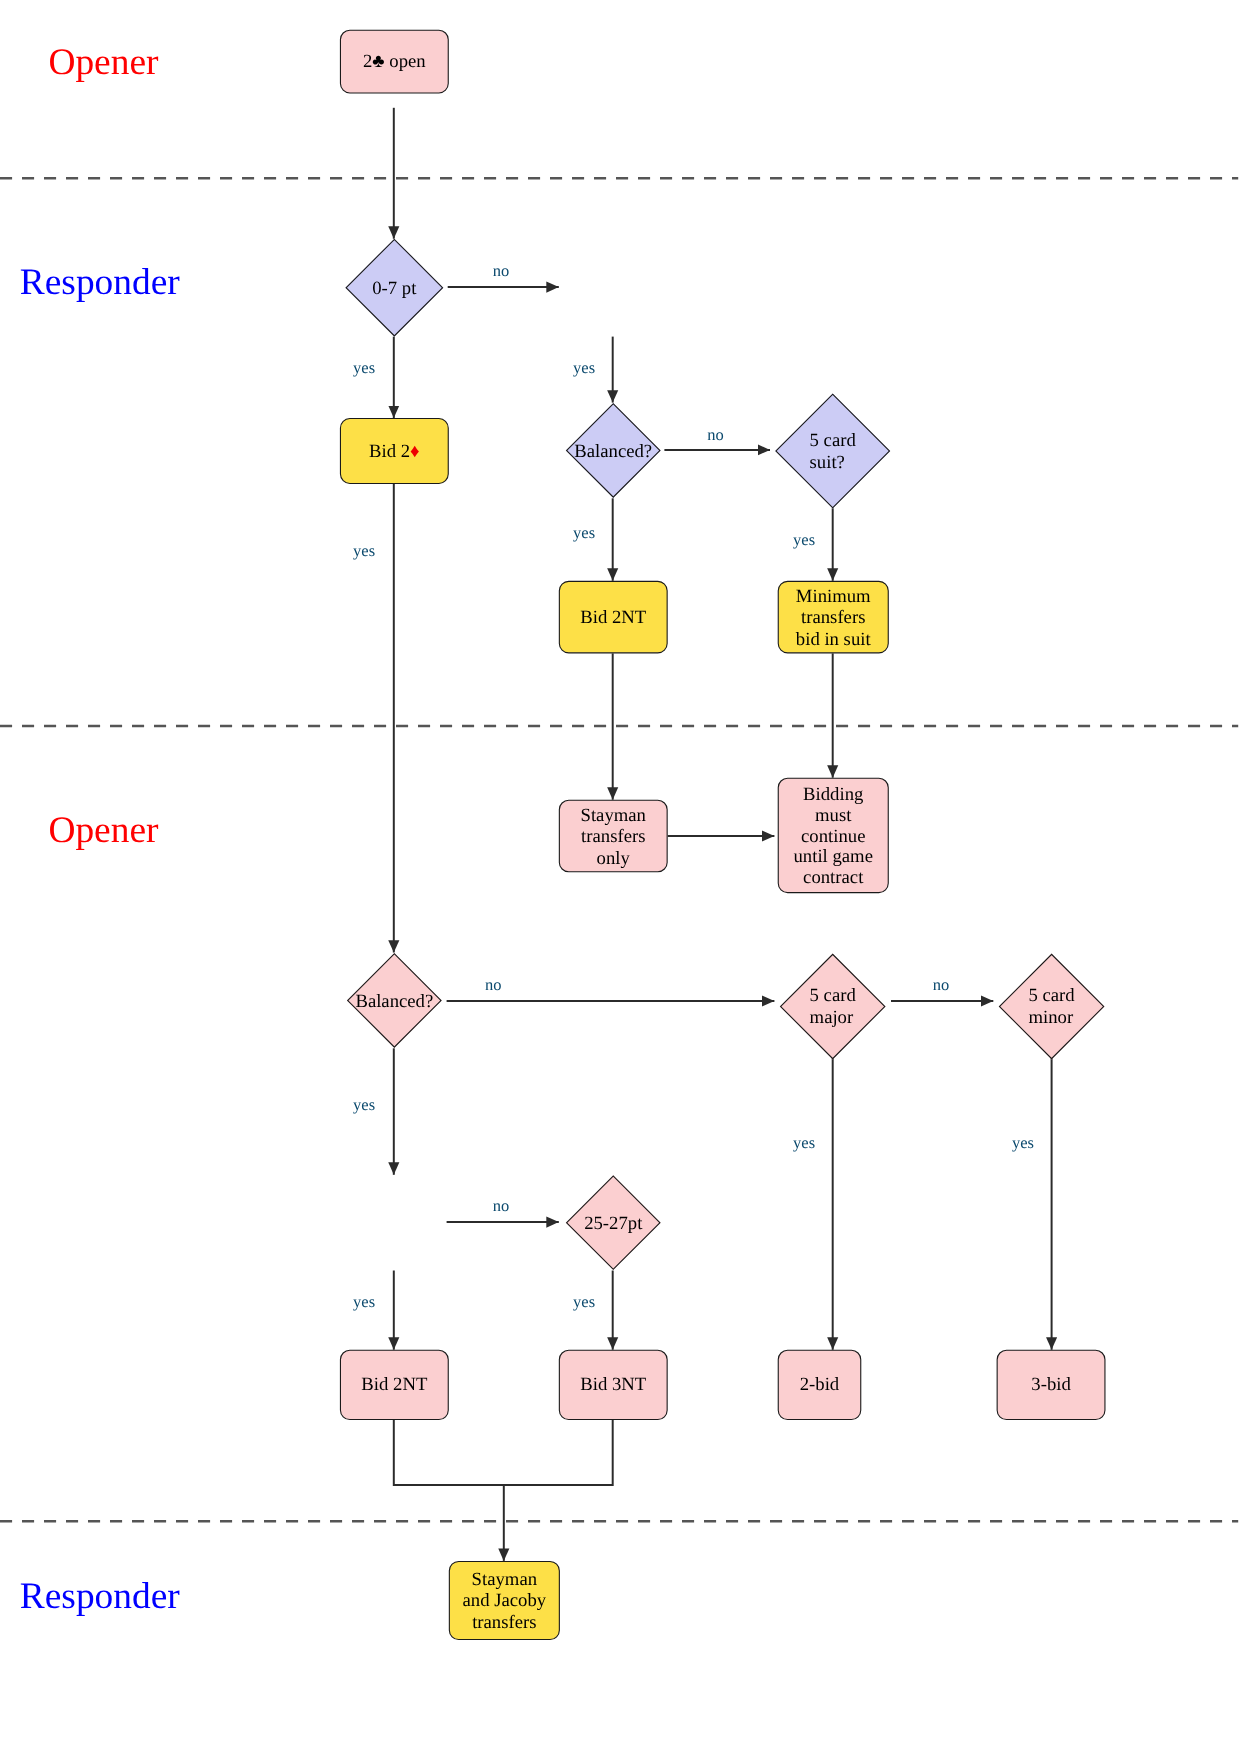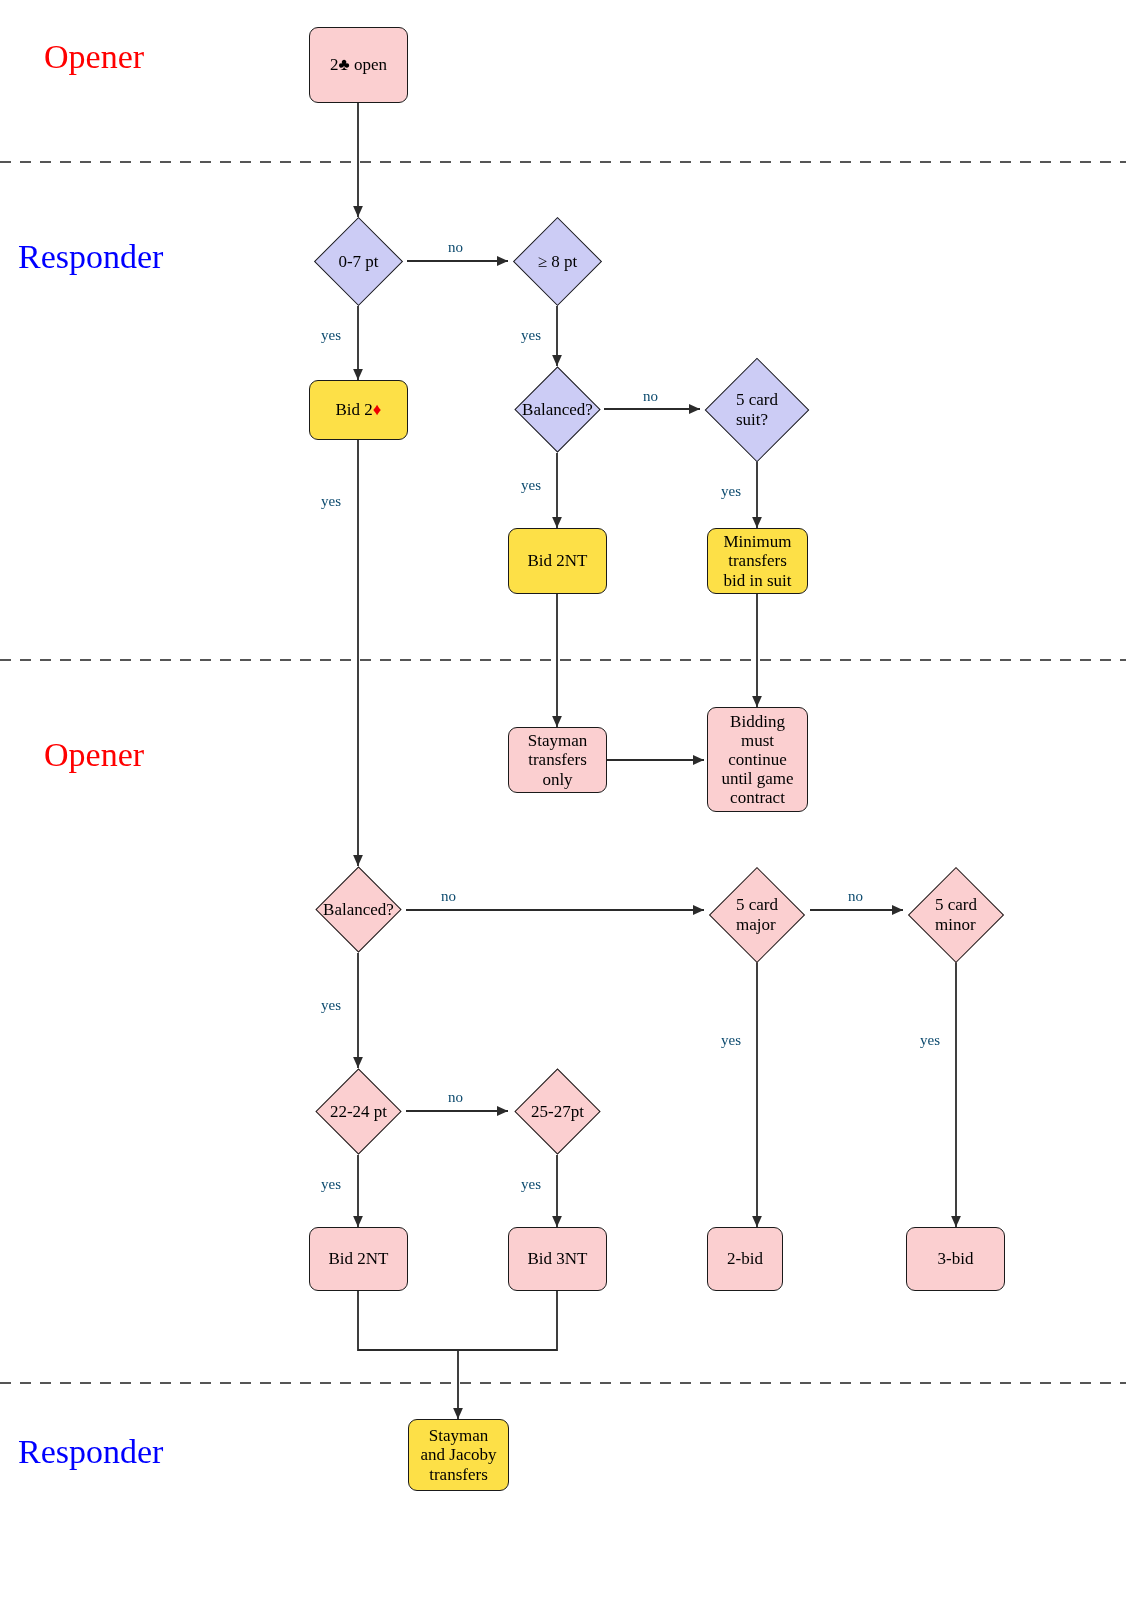--- a/index.html
+++ b/index.html
@@ -160,33 +160,29 @@
     <g stroke="#2b2b2b" stroke-width="1.8" fill="none">
       <path d="M 358 1291 L 358 1350 L 557 1350 L 557 1291"></path>
     </g>
   </svg>
 
   <div class="role-label role-opener" style="left:44px; top:40px;">Opener</div>
   <div class="role-label role-responder" style="left:18px; top:240px;">Responder</div>
   <div class="role-label role-opener" style="left:44px; top:738px;">Opener</div>
   <div class="role-label role-responder" style="left:18px; top:1435px;">Responder</div>
 
-  <div class="node box pink" style="left:309px; top:27px; width:99px; height:76px;">
+  <div class="node box pink" style="left:309px; top:27px; width:99px; height:58px;">
     <span class="nowrap">2<span class="suit-club">♣</span> open</span>
   </div>
 
   <div class="diamond-wrap" style="left:309px; top:217px; width:99px; height:89px;">
     <div class="diamond-shape blue" style="width:63px; height:63px; margin-left:-31.5px; margin-top:-31.5px; transform:rotate(45deg);"></div>
     <span class="diamond-label">0-7 pt</span>
   </div>
 
-  <div class="diamond-wrap" style="left:508px; top:217px; width:99px; height:89px;">
-    <div class="diamond-shape blue" style="width:63px; height:63px; margin-left:-31.5px; margin-top:-31.5px; transform:rotate(45deg);"></div>
-    <span class="diamond-label">≥ 8 pt</span>
-  </div>
 
   <div class="node box blue" style="left:309px; top:380px; width:99px; height:60px;">
     <span class="nowrap">Bid 2<span class="suit-diamond">♦</span></span>
   </div>
 
   <div class="diamond-wrap" style="left:508px; top:366px; width:99px; height:87px;">
     <div class="diamond-shape blue" style="width:61px; height:61px; margin-left:-30.5px; margin-top:-30.5px; transform:rotate(45deg);"></div>
     <span class="diamond-label">Balanced?</span>
   </div>
 
@@ -242,24 +238,20 @@
   </div>
 
   <div class="diamond-wrap" style="left:903px; top:866px; width:106px; height:97px;">
     <div class="diamond-shape pink" style="width:68px; height:68px; margin-left:-34px; margin-top:-34px; transform:rotate(45deg);"></div>
     <span class="diamond-label">
       <span>5 card</span><br>
       <span>minor</span>
     </span>
   </div>
 
-  <div class="diamond-wrap" style="left:309px; top:1068px; width:99px; height:87px;">
-    <div class="diamond-shape pink" style="width:61px; height:61px; margin-left:-30.5px; margin-top:-30.5px; transform:rotate(45deg);"></div>
-    <span class="diamond-label">22-24 pt</span>
-  </div>
 
   <div class="diamond-wrap" style="left:508px; top:1068px; width:99px; height:87px;">
     <div class="diamond-shape pink" style="width:61px; height:61px; margin-left:-30.5px; margin-top:-30.5px; transform:rotate(45deg);"></div>
     <span class="diamond-label">25-27pt</span>
   </div>
 
   <div class="node box pink" style="left:309px; top:1227px; width:99px; height:64px;">
     <span class="nowrap">Bid 2NT</span>
   </div>
 

